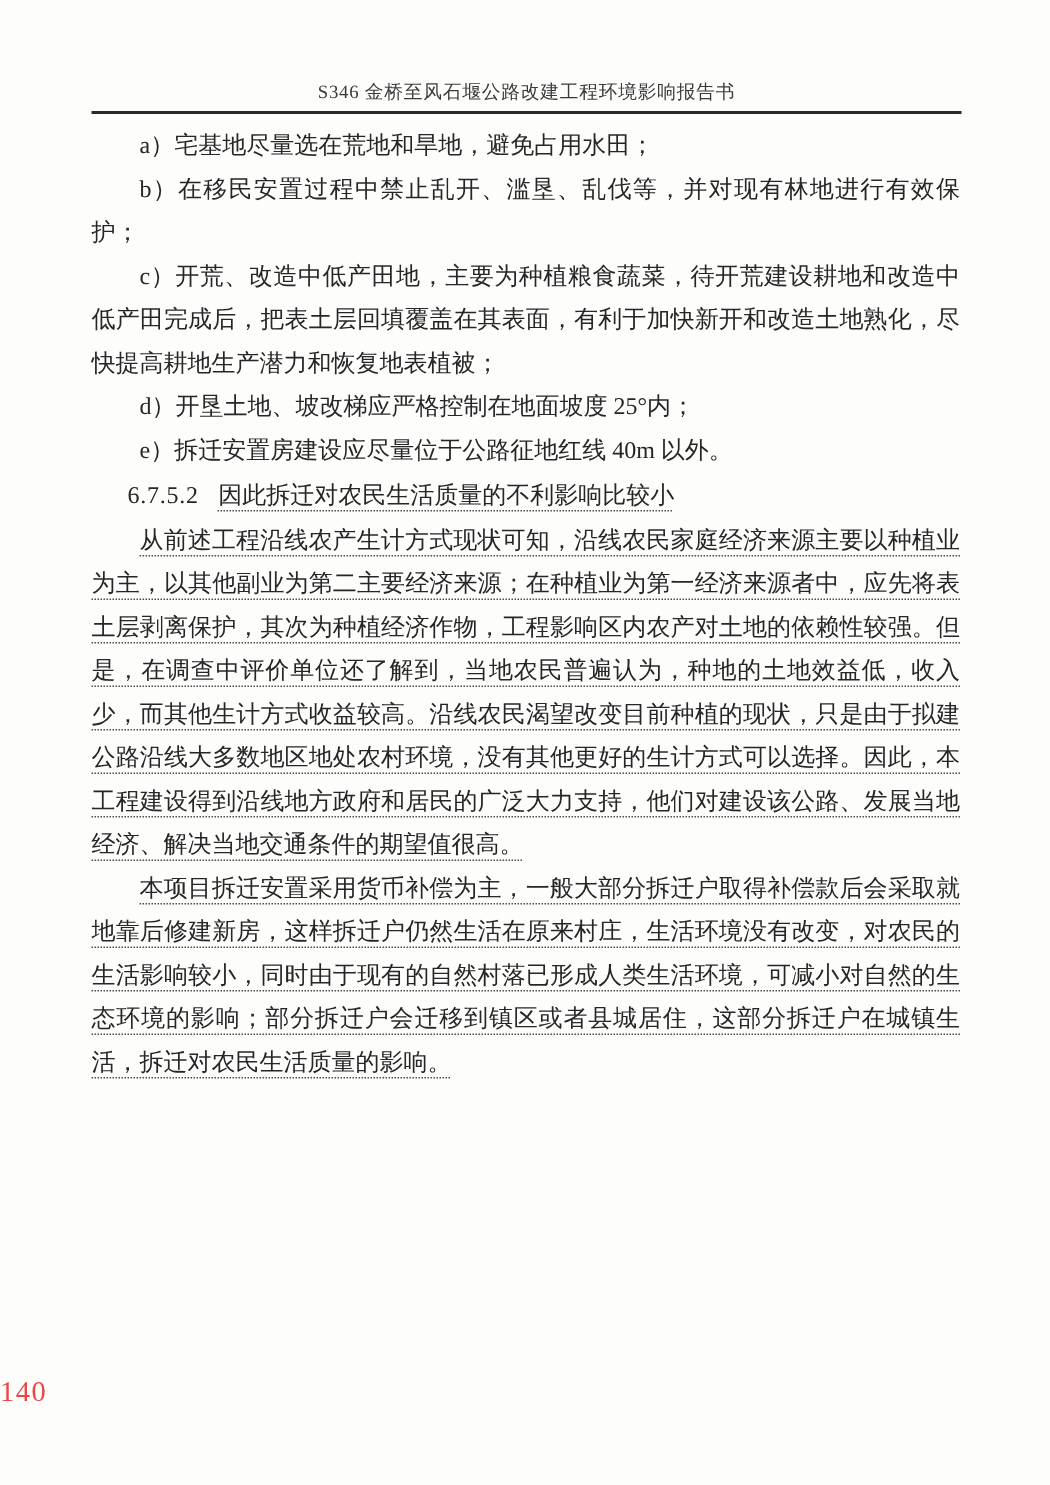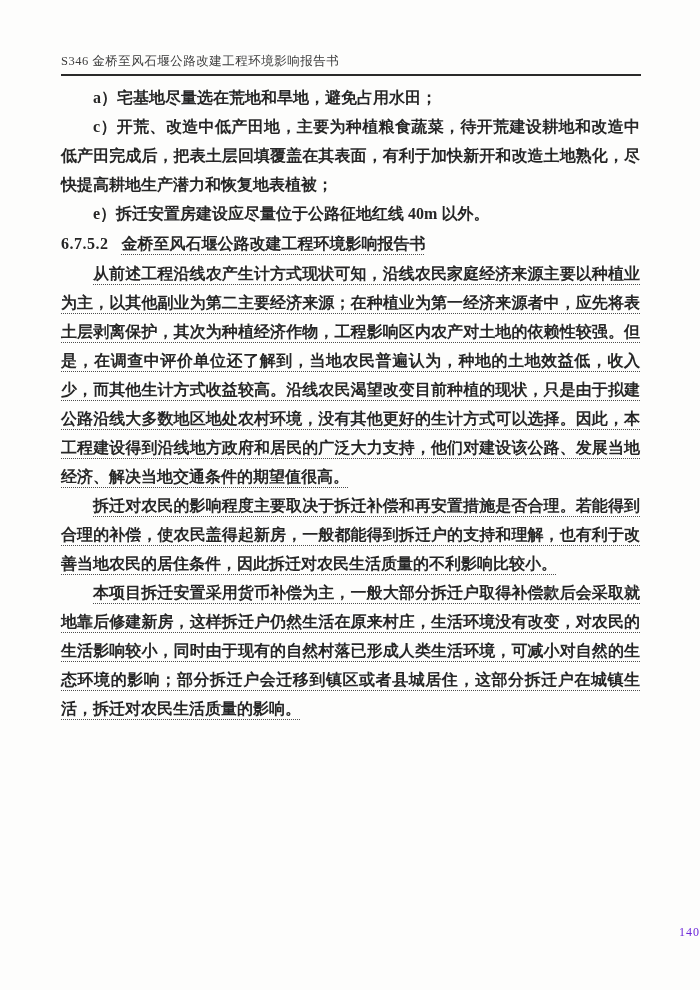--- a/index.html
+++ b/index.html
@@ -10,21 +10,21 @@
     background: #fdfdfc;
     font-family: "Liberation Serif", "DejaVu Serif", serif;
     color: #262626;
     overflow: hidden;
   }
   .header {
     position: absolute;
     top: 53px;
     left: 61px;
     right: 59px;
-    text-align: left;
+    text-align: center;
     font-size: 12.5px;
     letter-spacing: 0.5px;
     color: #3a3a3a;
   }
   .header-rule {
     position: absolute;
     top: 74px;
     left: 61px;
     right: 59px;
     height: 0;
@@ -32,63 +32,63 @@
   }
   .content {
     position: absolute;
     top: 83px;
     left: 61px;
     width: 579px;
     font-size: 16px;
     line-height: 29px;
     text-align: justify;
     color: #262626;
-    font-weight: bold;
   }
   .content p {
     margin: 0;
     text-indent: 2em;
   }
   .content p.heading {
     text-indent: 0;
     margin: 1px 0;
   }
-  .heading .num { margin-right: 13px; letter-spacing: 0.5px; }
+  .heading .num { margin-right: 13px; letter-spacing: 0.5px; margin-left: 24px; }
   .u {
     text-decoration: underline;
     text-decoration-style: dotted;
     text-decoration-thickness: 1px;
     text-decoration-color: #4d4d4d;
     text-underline-offset: 5px;
   }
   .footer {
     position: absolute;
     bottom: 50px;
     left: 0;
     width: 100%;
-    text-align: right;
-    font-size: 12px;
+    text-align: left;
+    font-size: 19px;
     letter-spacing: 1px;
-    color: #6d28d9;
+    color: #ef4444;
   }
 </style>
 </head>
 <body>
 
 <div class="page">
 
   <div class="header">S346 金桥至风石堰公路改建工程环境影响报告书</div>
 
   <div class="header-rule"></div>
 
   <div class="content">
       <p>a）宅基地尽量选在荒地和旱地，避免占用水田；</p>
+      <p>b）在移民安置过程中禁止乱开、滥垦、乱伐等，并对现有林地进行有效保护；</p>
       <p>c）开荒、改造中低产田地，主要为种植粮食蔬菜，待开荒建设耕地和改造中低产田完成后，把表土层回填覆盖在其表面，有利于加快新开和改造土地熟化，尽快提高耕地生产潜力和恢复地表植被；</p>
+      <p>d）开垦土地、坡改梯应严格控制在地面坡度 25°内；</p>
       <p>e）拆迁安置房建设应尽量位于公路征地红线 40m 以外。</p>
-      <p class="heading"><span class="num">6.7.5.2</span><span class="u">金桥至风石堰公路改建工程环境影响报告书</span></p>
+      <p class="heading"><span class="num">6.7.5.2</span><span class="u">因此拆迁对农民生活质量的不利影响比较小</span></p>
       <p class="u">从前述工程沿线农产生计方式现状可知，沿线农民家庭经济来源主要以种植业为主，以其他副业为第二主要经济来源；在种植业为第一经济来源者中，应先将表土层剥离保护，其次为种植经济作物，工程影响区内农产对土地的依赖性较强。但是，在调查中评价单位还了解到，当地农民普遍认为，种地的土地效益低，收入少，而其他生计方式收益较高。沿线农民渴望改变目前种植的现状，只是由于拟建公路沿线大多数地区地处农村环境，没有其他更好的生计方式可以选择。因此，本工程建设得到沿线地方政府和居民的广泛大力支持，他们对建设该公路、发展当地经济、解决当地交通条件的期望值很高。</p>
-      <p class="u">拆迁对农民的影响程度主要取决于拆迁补偿和再安置措施是否合理。若能得到合理的补偿，使农民盖得起新房，一般都能得到拆迁户的支持和理解，也有利于改善当地农民的居住条件，因此拆迁对农民生活质量的不利影响比较小。</p>
       <p class="u">本项目拆迁安置采用货币补偿为主，一般大部分拆迁户取得补偿款后会采取就地靠后修建新房，这样拆迁户仍然生活在原来村庄，生活环境没有改变，对农民的生活影响较小，同时由于现有的自然村落已形成人类生活环境，可减小对自然的生态环境的影响；部分拆迁户会迁移到镇区或者县城居住，这部分拆迁户在城镇生活，拆迁对农民生活质量的影响。</p>
     </div>
 
   <div class="footer">140</div>
 
 </div>
 
 </body></html>

